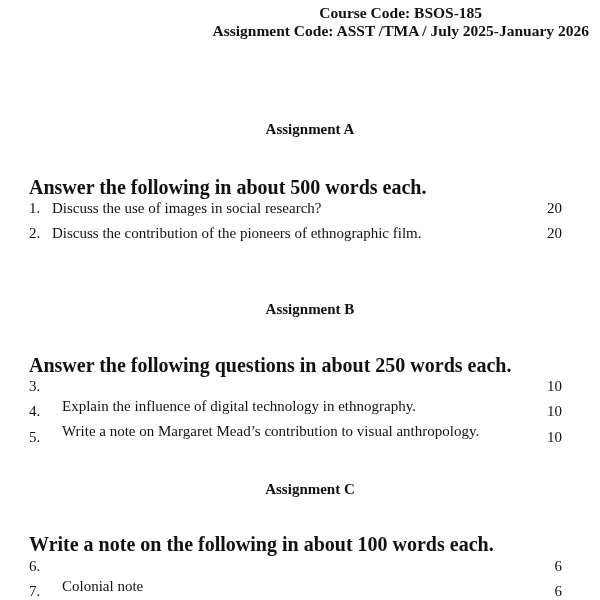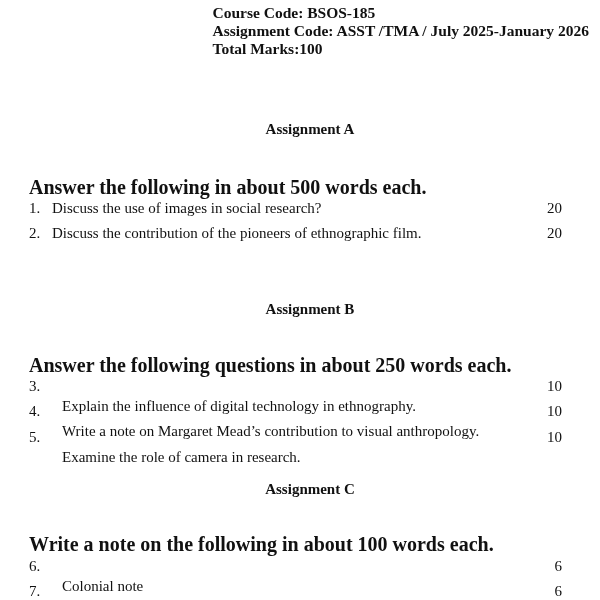--- a/index.html
+++ b/index.html
@@ -2,37 +2,36 @@
 <html><head>
 <meta charset="utf-8">
 <style>
   html, body { margin: 0; padding: 0; }
   body {
     width: 600px; height: 600px; overflow: hidden;
     background: #ffffff; color: #111111;
     font-family: "Liberation Serif", "DejaVu Serif", serif;
     position: relative;
   }
-  .header { position: absolute; right: 11px; top: 4px; text-align: left; font-weight: bold; font-size: 15.5px; line-height: 18px; }
+  .header { position: absolute; right: 11px; top: 4px; text-align: center; font-weight: bold; font-size: 15.5px; line-height: 18px; }
   .section-title { position: absolute; left: 0; width: 620px; text-align: center; font-weight: bold; font-size: 15px; }
   .instr { position: absolute; left: 29px; font-weight: bold; font-size: 20px; }
   .q { position: absolute; left: 29px; right: 0; font-size: 15px; height: 18px; }
   .q .num { position: absolute; left: 0; }
   .q .text { position: absolute; }
   .q .marks { position: absolute; right: 38px; }
   .qa .text { left: 23px; }
   .qb .text { left: 33px; margin-top: 20px; }
 </style>
 </head>
 <body>
 
 <div class="header">
   <div>Course Code: BSOS-185</div>
   <div>Assignment Code: ASST /TMA / July 2025-January 2026</div>
-  <div>Total Marks:100</div>
 </div>
 
 <div class="section-title" style="top:121px">Assignment A</div>
 <div class="instr" style="top:176px">Answer the following in about 500 words each.</div>
 <div class="q qa" style="top:200px">
   <span class="num">1.</span>
   <span class="text">Discuss the use of images in  social research?</span>
   <span class="marks">20</span>
 </div>
 <div class="q qa" style="top:225px">
@@ -48,21 +47,20 @@
   <span class="text">Explain the influence of digital technology in ethnography.</span>
   <span class="marks">10</span>
 </div>
 <div class="q qb" style="top:403px">
   <span class="num">4.</span>
   <span class="text">Write a note on Margaret Mead’s contribution to visual anthropology.</span>
   <span class="marks">10</span>
 </div>
 <div class="q qb" style="top:429px">
   <span class="num">5.</span>
-  <span class="text">Examine the role of camera in research.</span>
   <span class="marks">10</span>
 </div>
 
 <div class="section-title" style="top:481px">Assignment C</div>
 <div class="instr" style="top:533px">Write a note on the following in about 100 words each.</div>
 <div class="q qb" style="top:558px">
   <span class="num">6.</span>
   <span class="text">Colonial note</span>
   <span class="marks">6</span>
 </div>

